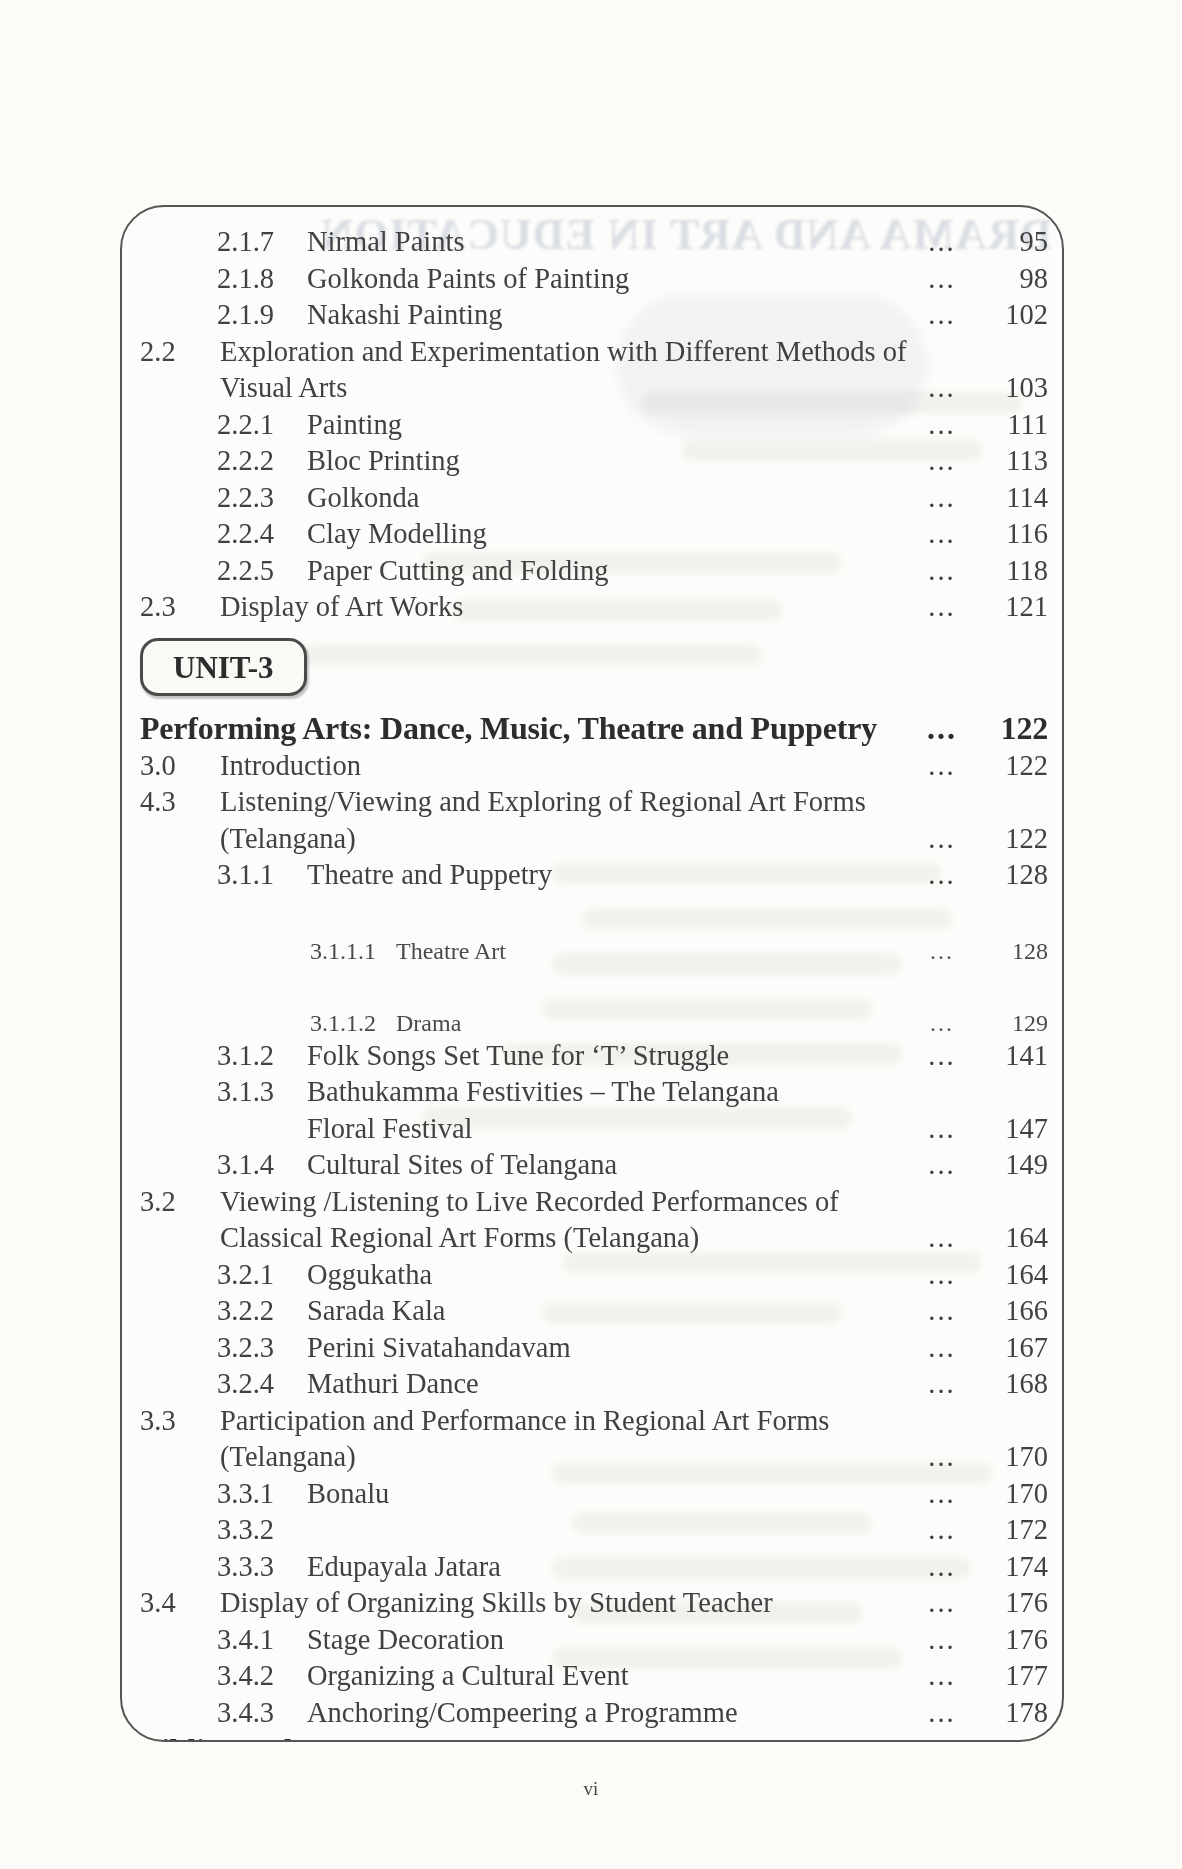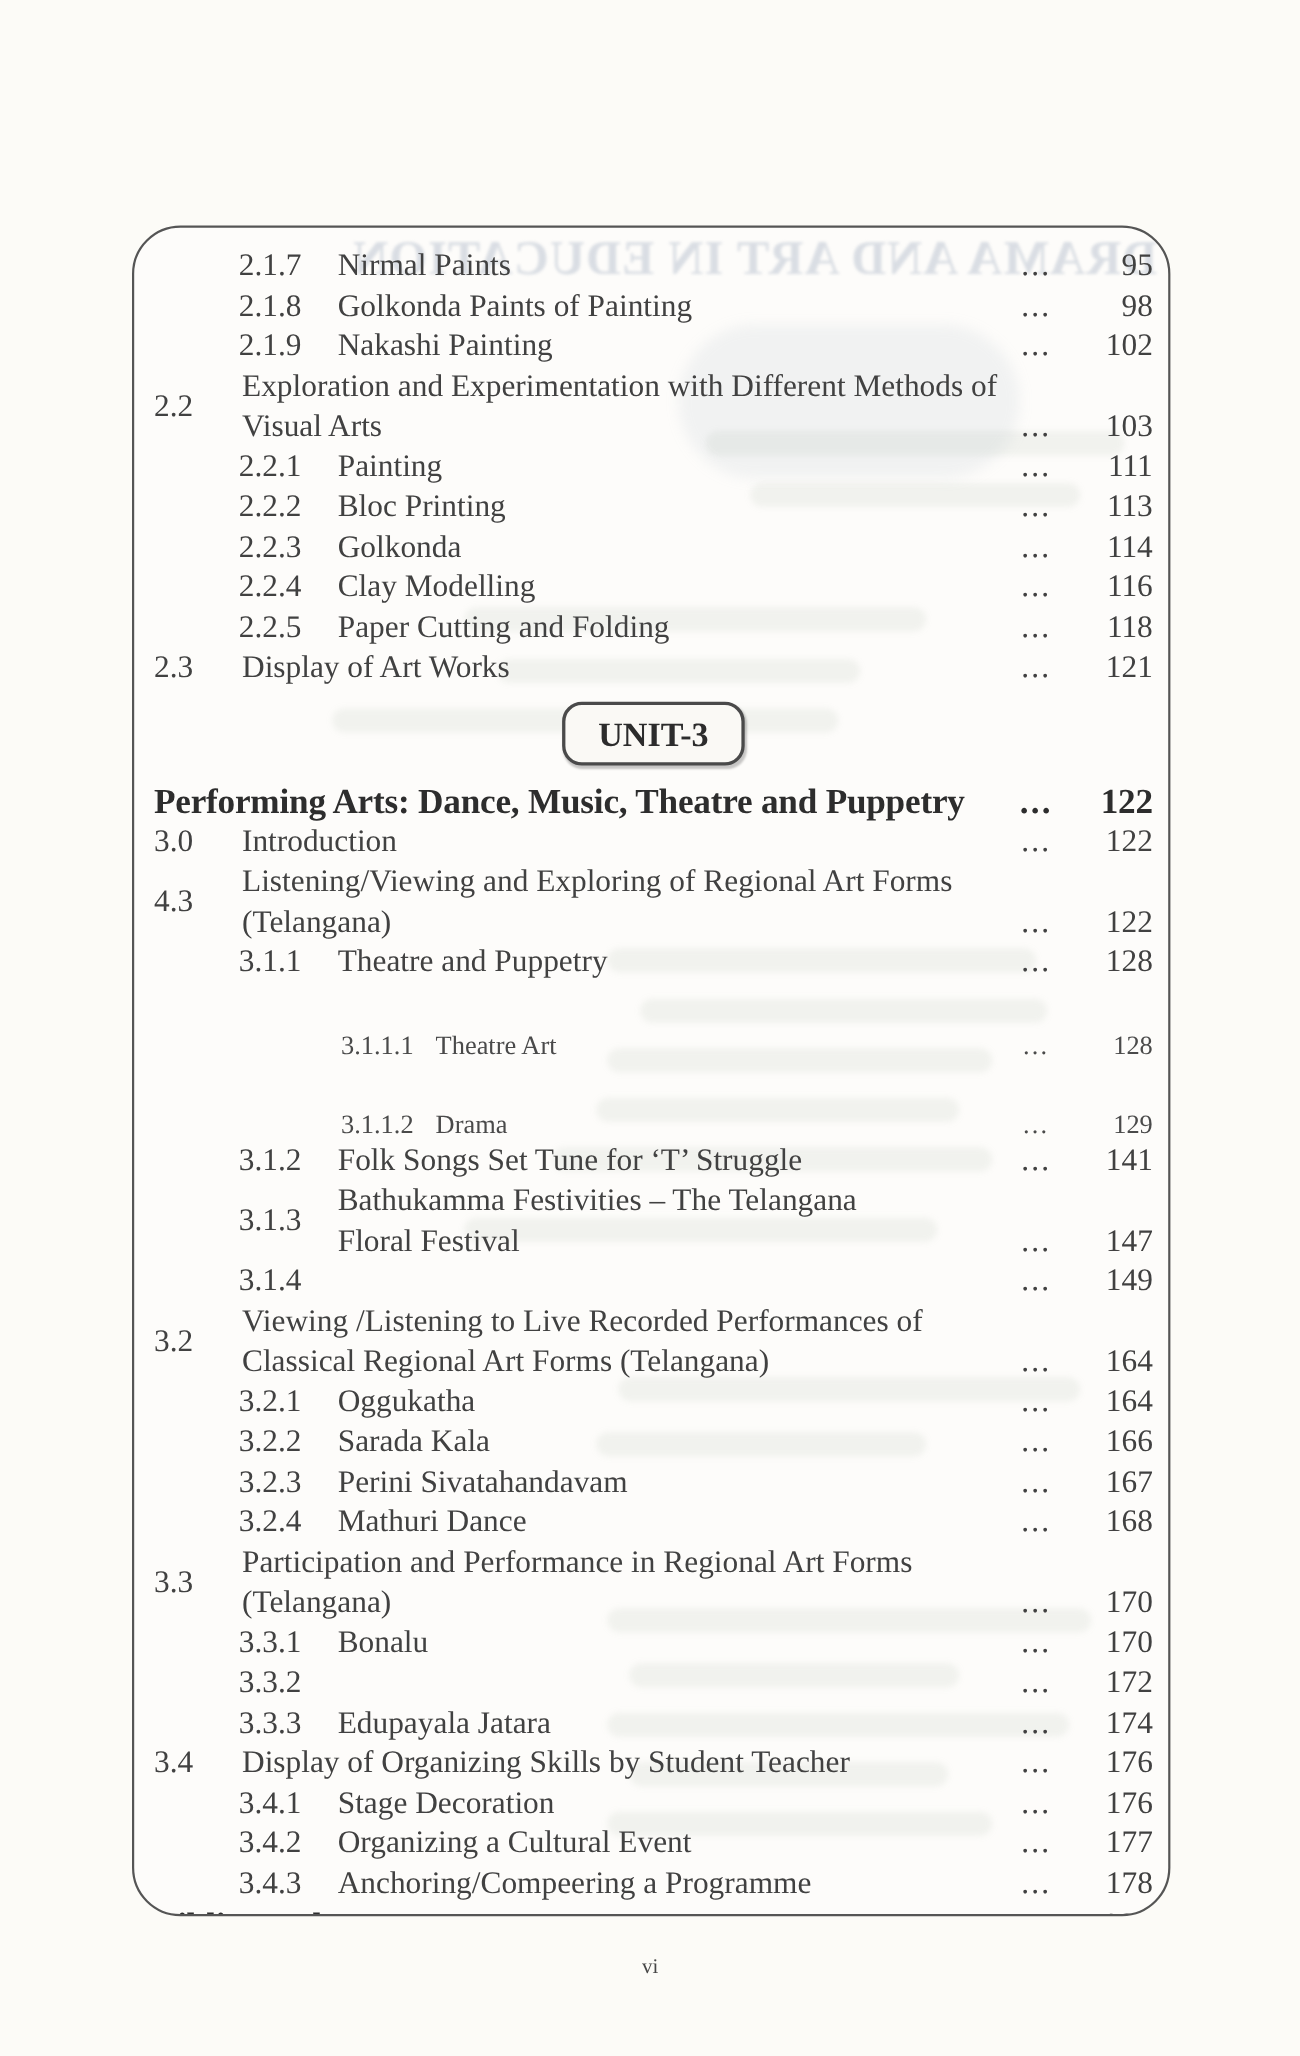--- a/index.html
+++ b/index.html
@@ -41,37 +41,37 @@
     filter:blur(6px);pointer-events:none;
   }
   .gbar{
     position:absolute;height:22px;border-radius:11px;
     background:rgba(138,156,140,0.10);
     filter:blur(3px);pointer-events:none;
   }
 
   
   .toc-list{position:relative;}
-  .row{display:flex;align-items:center;font-size:28.5px;line-height:36.5px;color:#414141;}
+  .row{display:flex;align-items:flex-start;font-size:28.5px;line-height:36.5px;color:#414141;}
   .row .num{flex:none;}
   .section .num{width:80px;}
   .sub{padding-left:77px;}
   .sub .num{width:90px;}
   .subsub{padding-left:170px;font-size:24px;line-height:30px;color:#4a4a4a;margin-top:42px;}
   .subsub .num{width:86px;}
   .chapter{font-weight:bold;font-size:32px;line-height:39px;color:#2d2d2d;letter-spacing:-0.2px;}
   .lines{flex:1;min-width:0;}
   .line{display:flex;align-items:baseline;flex-wrap:nowrap;}
   .title{white-space:nowrap;}
   .fill{flex:1;min-width:4px;}
   .dots{flex:none;width:56px;text-align:center;letter-spacing:2px;}
   .pg{flex:none;width:78px;text-align:right;}
 
   
-  .badge-row{display:flex;justify-content:center;margin:12px 0 13px;}
+  .badge-row{display:flex;justify-content:flex-start;margin:12px 0 13px;}
   .unit-badge{
     border:3px solid #4a4a4a;border-radius:18px;
     padding:11px 30px 10px;
     font-weight:bold;font-size:31px;line-height:1;
     color:#2c2c2c;background:#faf9f5;
     box-shadow:1.5px 2.5px 2px rgba(0,0,0,0.22);
   }
 
   .footer{
     position:absolute;left:0;top:1778px;width:100%;
@@ -316,20 +316,21 @@
               <span class="fill"></span>
               <span class="dots">...</span>
               <span class="pg">147</span>
             </div>
           </div>
         </div>
         <div class="row sub">
           <span class="num">3.1.4</span>
           <div class="lines">
             <div class="line">
+              <span class="title">Cultural Sites of Telangana</span>
               <span class="fill"></span>
               <span class="dots">...</span>
               <span class="pg">149</span>
             </div>
           </div>
         </div>
         <div class="row section">
           <span class="num">3.2</span>
           <div class="lines">
             <div class="line">

